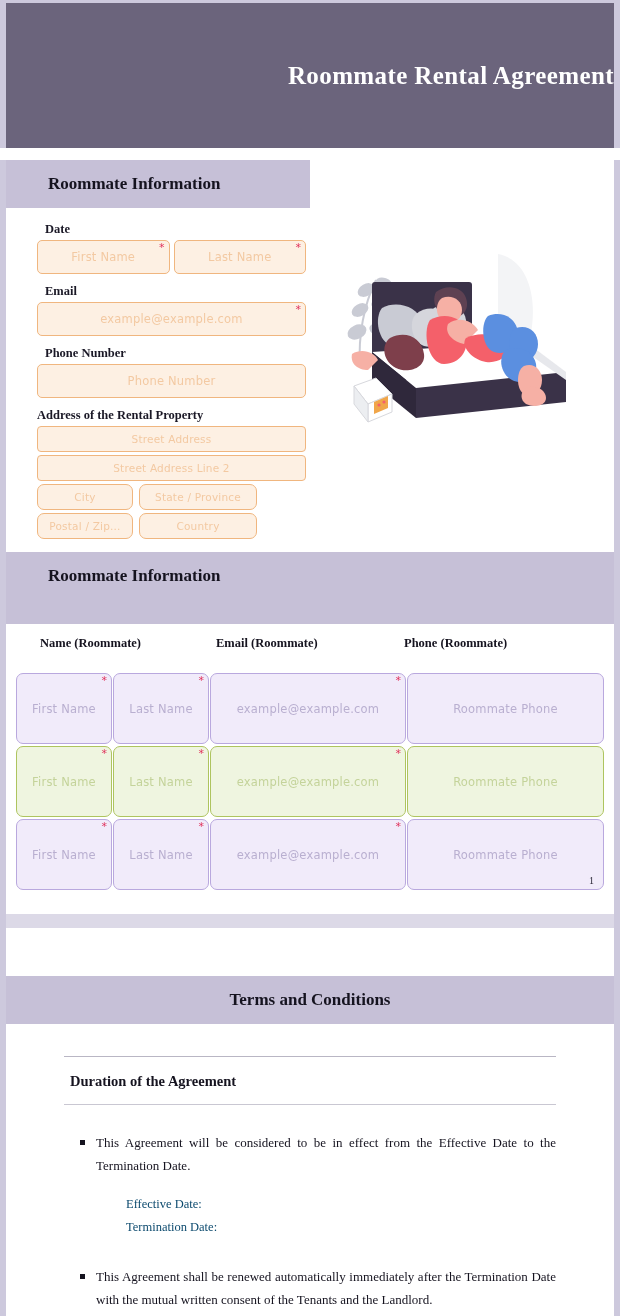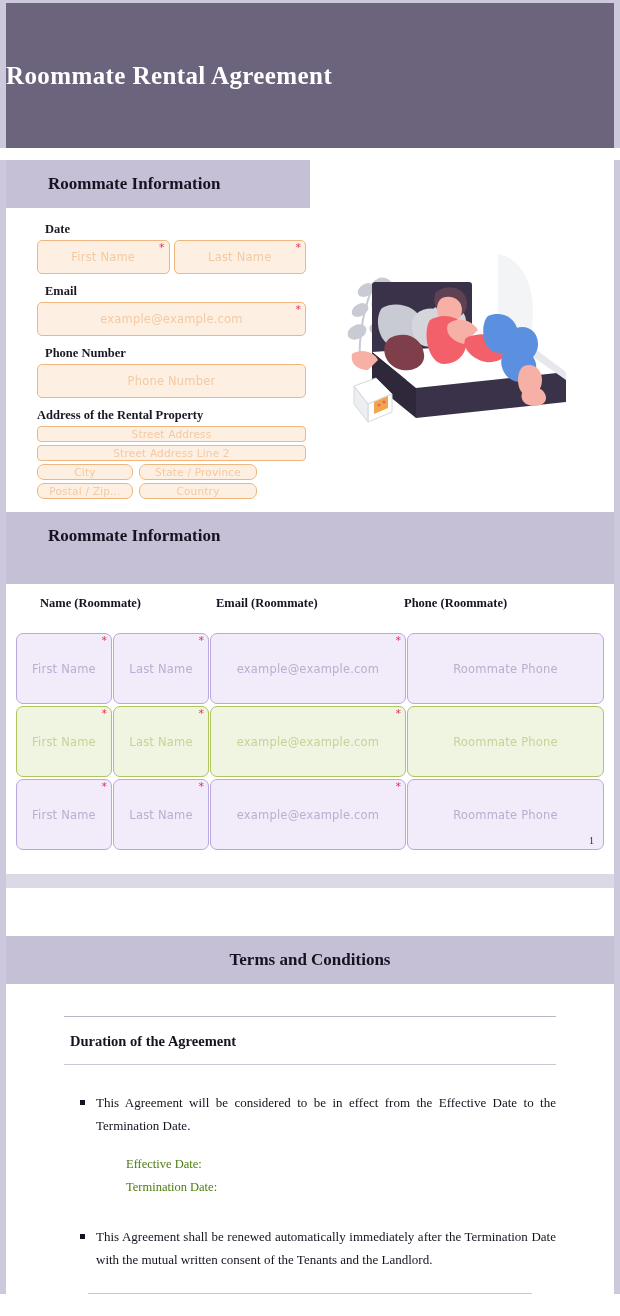--- a/index.html
+++ b/index.html
@@ -25,21 +25,21 @@
 
   
   .top-banner {
     height: 148px;
     background: #6b647c;
     border-left: 6px solid #cdc9dd;
     border-right: 6px solid #cdc9dd;
     border-top: 3px solid #cdc9dd;
     display: flex;
     align-items: center;
-    justify-content: flex-start;
+    justify-content: flex-end;
   }
   .top-banner .title {
     color: #ffffff;
     font-size: 25px;
     font-weight: 700;
     letter-spacing: 0.4px;
     font-family: "Liberation Serif", "DejaVu Serif", serif;
   }
 
   .sheet {
@@ -121,21 +121,21 @@
     top: 1px;
     right: 4px;
     color: #e0315b;
     font-size: 11px;
     line-height: 1;
     font-family: "DejaVu Sans", "Liberation Sans", sans-serif;
   }
   .row2 { display: flex; gap: 4px; }
   .row2 > .inp { flex: 1; }
 
-  .addr .inp { height: 16px; border-radius: 4px; margin-bottom: 3px; }
+  .addr .inp { height: 26px; border-radius: 4px; margin-bottom: 3px; }
   .addr .inp .ph { font-size: 10.5px; }
   .addr-split { display: flex; gap: 6px; }
   .addr-split .inp { margin-bottom: 3px; border-radius: 7px; }
   .addr-small { width: 96px; }
   .addr-wide  { width: 118px; }
 
   
   .illus {
     flex: 1;
     display: flex;
@@ -240,21 +240,21 @@
     height: 5px;
     background: #15131f;
   }
   .date-lines {
     padding-left: 62px;
     margin: 16px 0 22px 0;
   }
   .date-lines div {
     font-size: 12.5px;
     line-height: 23px;
-    color: #4d7c0f;
+    color: #0c4a6e;
     font-family: "Liberation Serif", "DejaVu Serif", serif;
   }
   .hr-bottom {
     height: 1px;
     background: #c9c7d2;
     margin: 22px 24px 0 24px;
   }
 </style>
 </head>
 <body>

